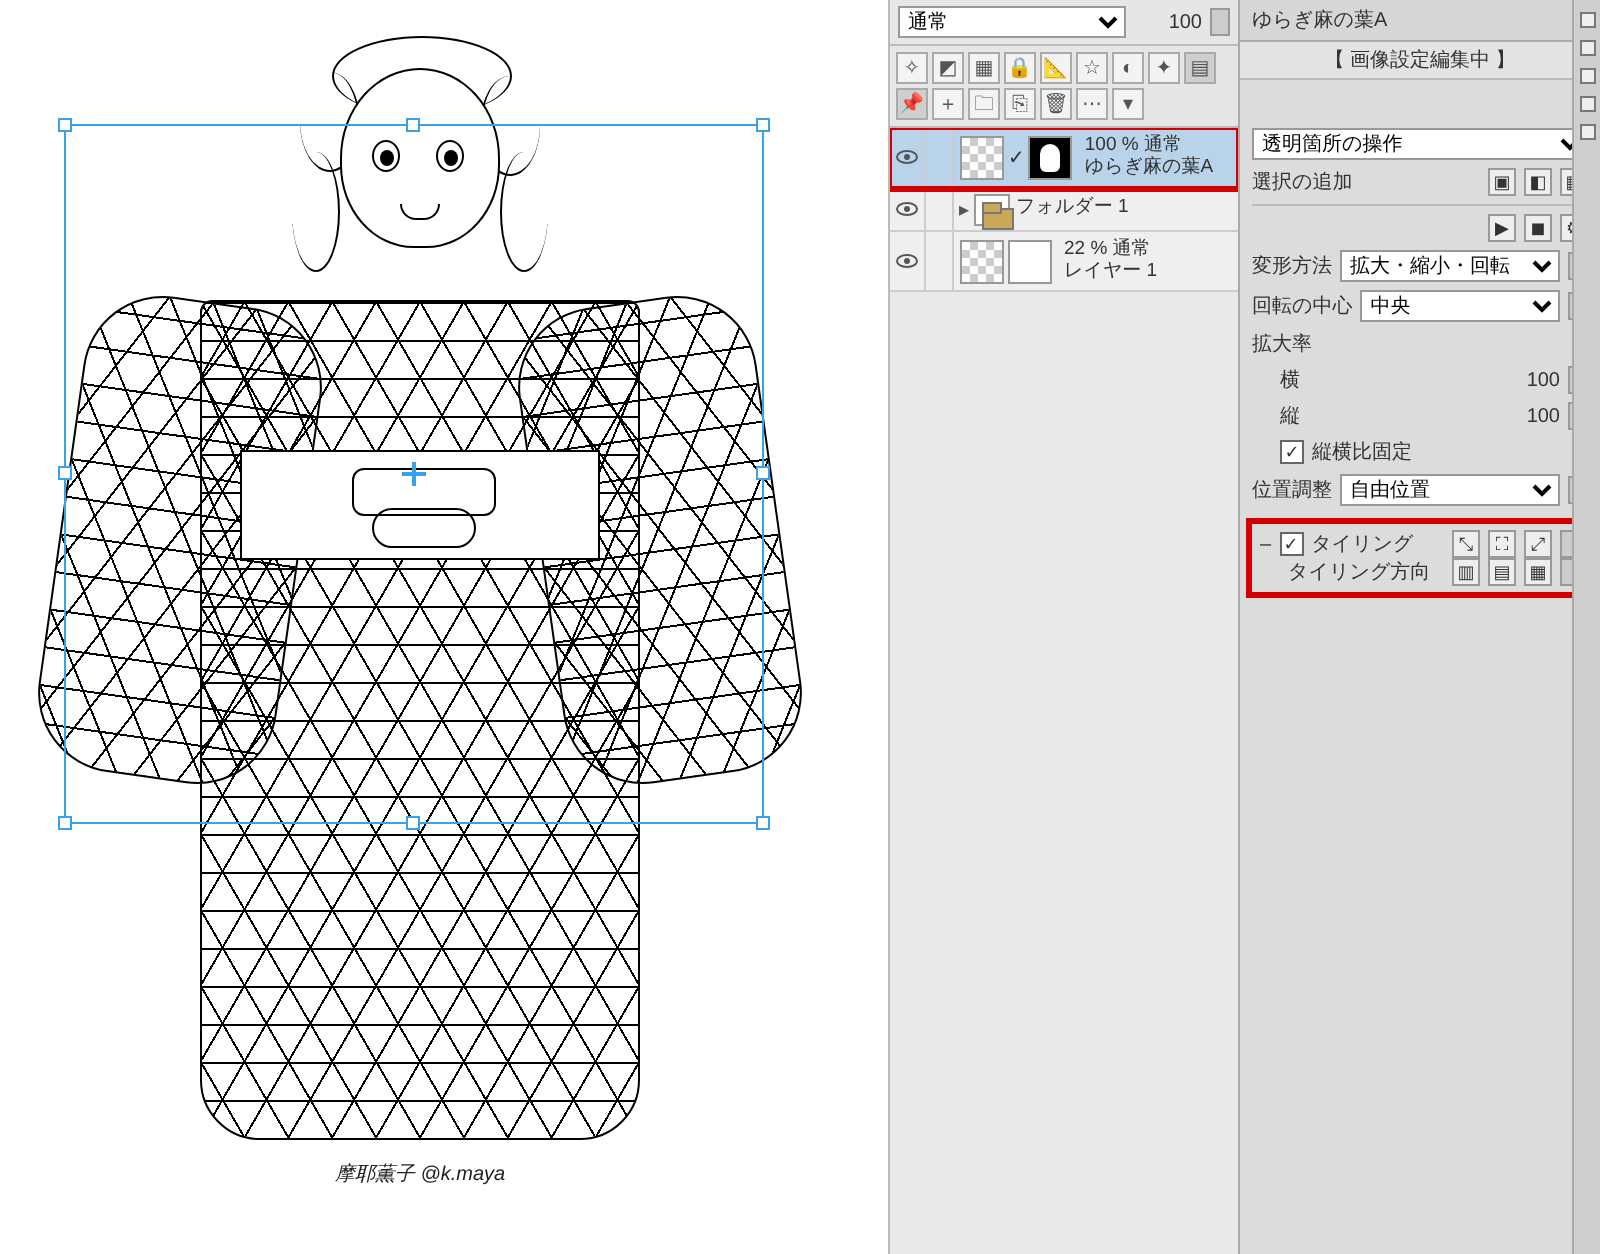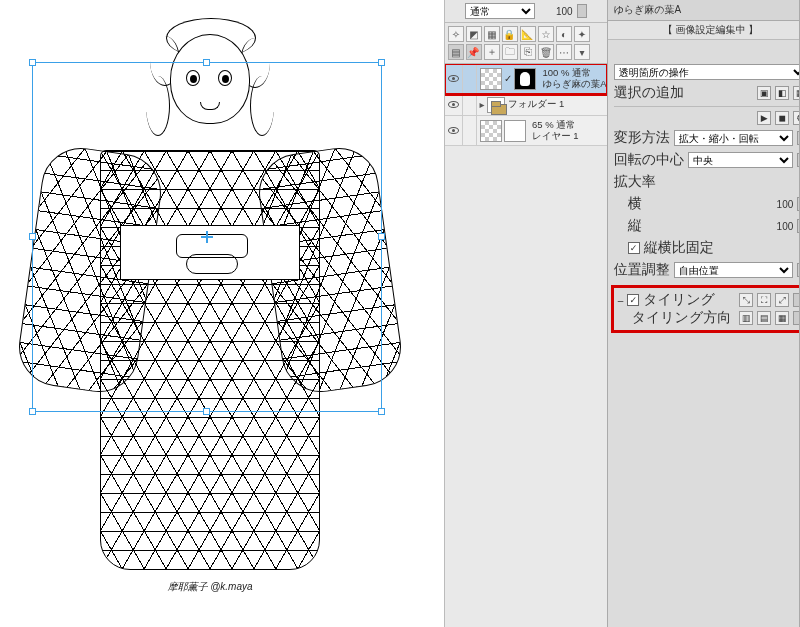--- a/index.html
+++ b/index.html
@@ -55,21 +55,21 @@
   .eye-l::after, .eye-r::after { content:""; position:absolute; left:3px; top:4px; width:7px; height:8px; background:#000; border-radius:50%; }
   .mouth { position:absolute; left:140px; top:92px; width:20px; height:8px; border:1.2px solid #000; border-top:none; border-radius:0 0 10px 10px; }
   .signature { position:absolute; bottom:6px; left:50%; transform:translateX(-50%); font-size:10px; color:#222; font-style:italic; }
 
   
   .panels { width: 355px; display:flex; background:#dcdcdc; }
   .layer-panel { width:175px; background:#dcdcdc; border-right:1px solid #aaa; display:flex; flex-direction:column; }
   .prop-panel  { flex:1; background:#dcdcdc; display:flex; flex-direction:column; position:relative; }
 
   
-  .lp-row1 { display:flex; align-items:center; gap:4px; padding:3px 20px; background:#e6e6e6; border-bottom:1px solid #bbb; }
+  .lp-row1 { display:flex; align-items:center; gap:4px; padding:3px 4px; background:#e6e6e6; border-bottom:1px solid #bbb; }
   .lp-row1 select { flex:1; font-size:10px; height:16px; background:#fff; border:1px solid #999; }
   .lp-row1 .opacity { width:34px; text-align:right; font-size:10px; }
   .lp-row1 .stepper { width:10px; height:14px; background:#ccc; border:1px solid #999; }
   .lp-toolbar { display:flex; flex-wrap:wrap; gap:2px; padding:3px; background:#e6e6e6; border-bottom:1px solid #bbb; }
   .tbtn { width:16px; height:16px; background:#f3f3f3; border:1px solid #aaa; display:flex; align-items:center; justify-content:center; font-size:10px; color:#555; }
   .tbtn.dark { background:#cfcfcf; }
 
   
   .layers { flex:1; background:#e9e9e9; overflow:hidden; }
   .layer-row { display:flex; align-items:center; height:30px; border-bottom:1px solid #ccc; background:#efefef; }
@@ -95,21 +95,21 @@
   .folder-row { height:22px; }
   .folder-row .expand { width:10px; text-align:center; color:#555; }
 
   .hl-red { outline:3px solid #d40000; outline-offset:-1px; }
 
   
   .prop-title { background:#d6d6d6; padding:3px 6px; font-size:10px; border-bottom:1px solid #aaa; }
   .prop-sub   { background:#e3e3e3; padding:2px 6px; font-size:10px; border-bottom:1px solid #bbb; text-align:center; font-weight:normal; }
   .prop-body  { padding:4px 6px; display:flex; flex-direction:column; gap:4px;margin-top:20px; }
   .prow { display:flex; align-items:center; gap:4px; }
-  .prow label { font-size:14px; white-space:nowrap; }
+  .prow label { font-size:10px; white-space:nowrap; }
   .prow select, .prow input[type=text] { flex:1; font-size:10px; height:16px; border:1px solid #999; background:#fff; }
   .prow .mini { width:14px; height:14px; background:#eee; border:1px solid #999; display:flex; align-items:center; justify-content:center; font-size:9px; }
   .prow .val { width:38px; text-align:right; font-size:10px; }
   .prow .stepper { width:10px; height:14px; background:#ccc; border:1px solid #999; }
   .prow.indent { padding-left:14px; }
   .check { width:12px; height:12px; border:1px solid #666; background:#fff; display:inline-flex; align-items:center; justify-content:center; font-size:9px; }
   .check.checked::after { content:"✓"; }
 
   .hl-red-box { border:3px solid #d40000; padding:3px 4px; margin:2px 3px; }
 
@@ -218,21 +218,21 @@
       <div class="layer-row">
         <div class="vis">
             <span class="eye"></span>
           </div>
         <div class="lock"></div>
         <div class="thumbs">
           <span class="thumb checker"></span>
           <span class="thumb"></span>
         </div>
         <div class="meta">
-          <div class="line1">65 % 通常</div>
+          <div class="line1">22 % 通常</div>
           <div class="line1">レイヤー 1</div>
         </div>
       </div>
 
     </div>
   </div>
 
   <div class="prop-panel">
     <div class="prop-title">ゆらぎ麻の葉A</div>
     <div class="prop-sub">【 画像設定編集中 】</div>

